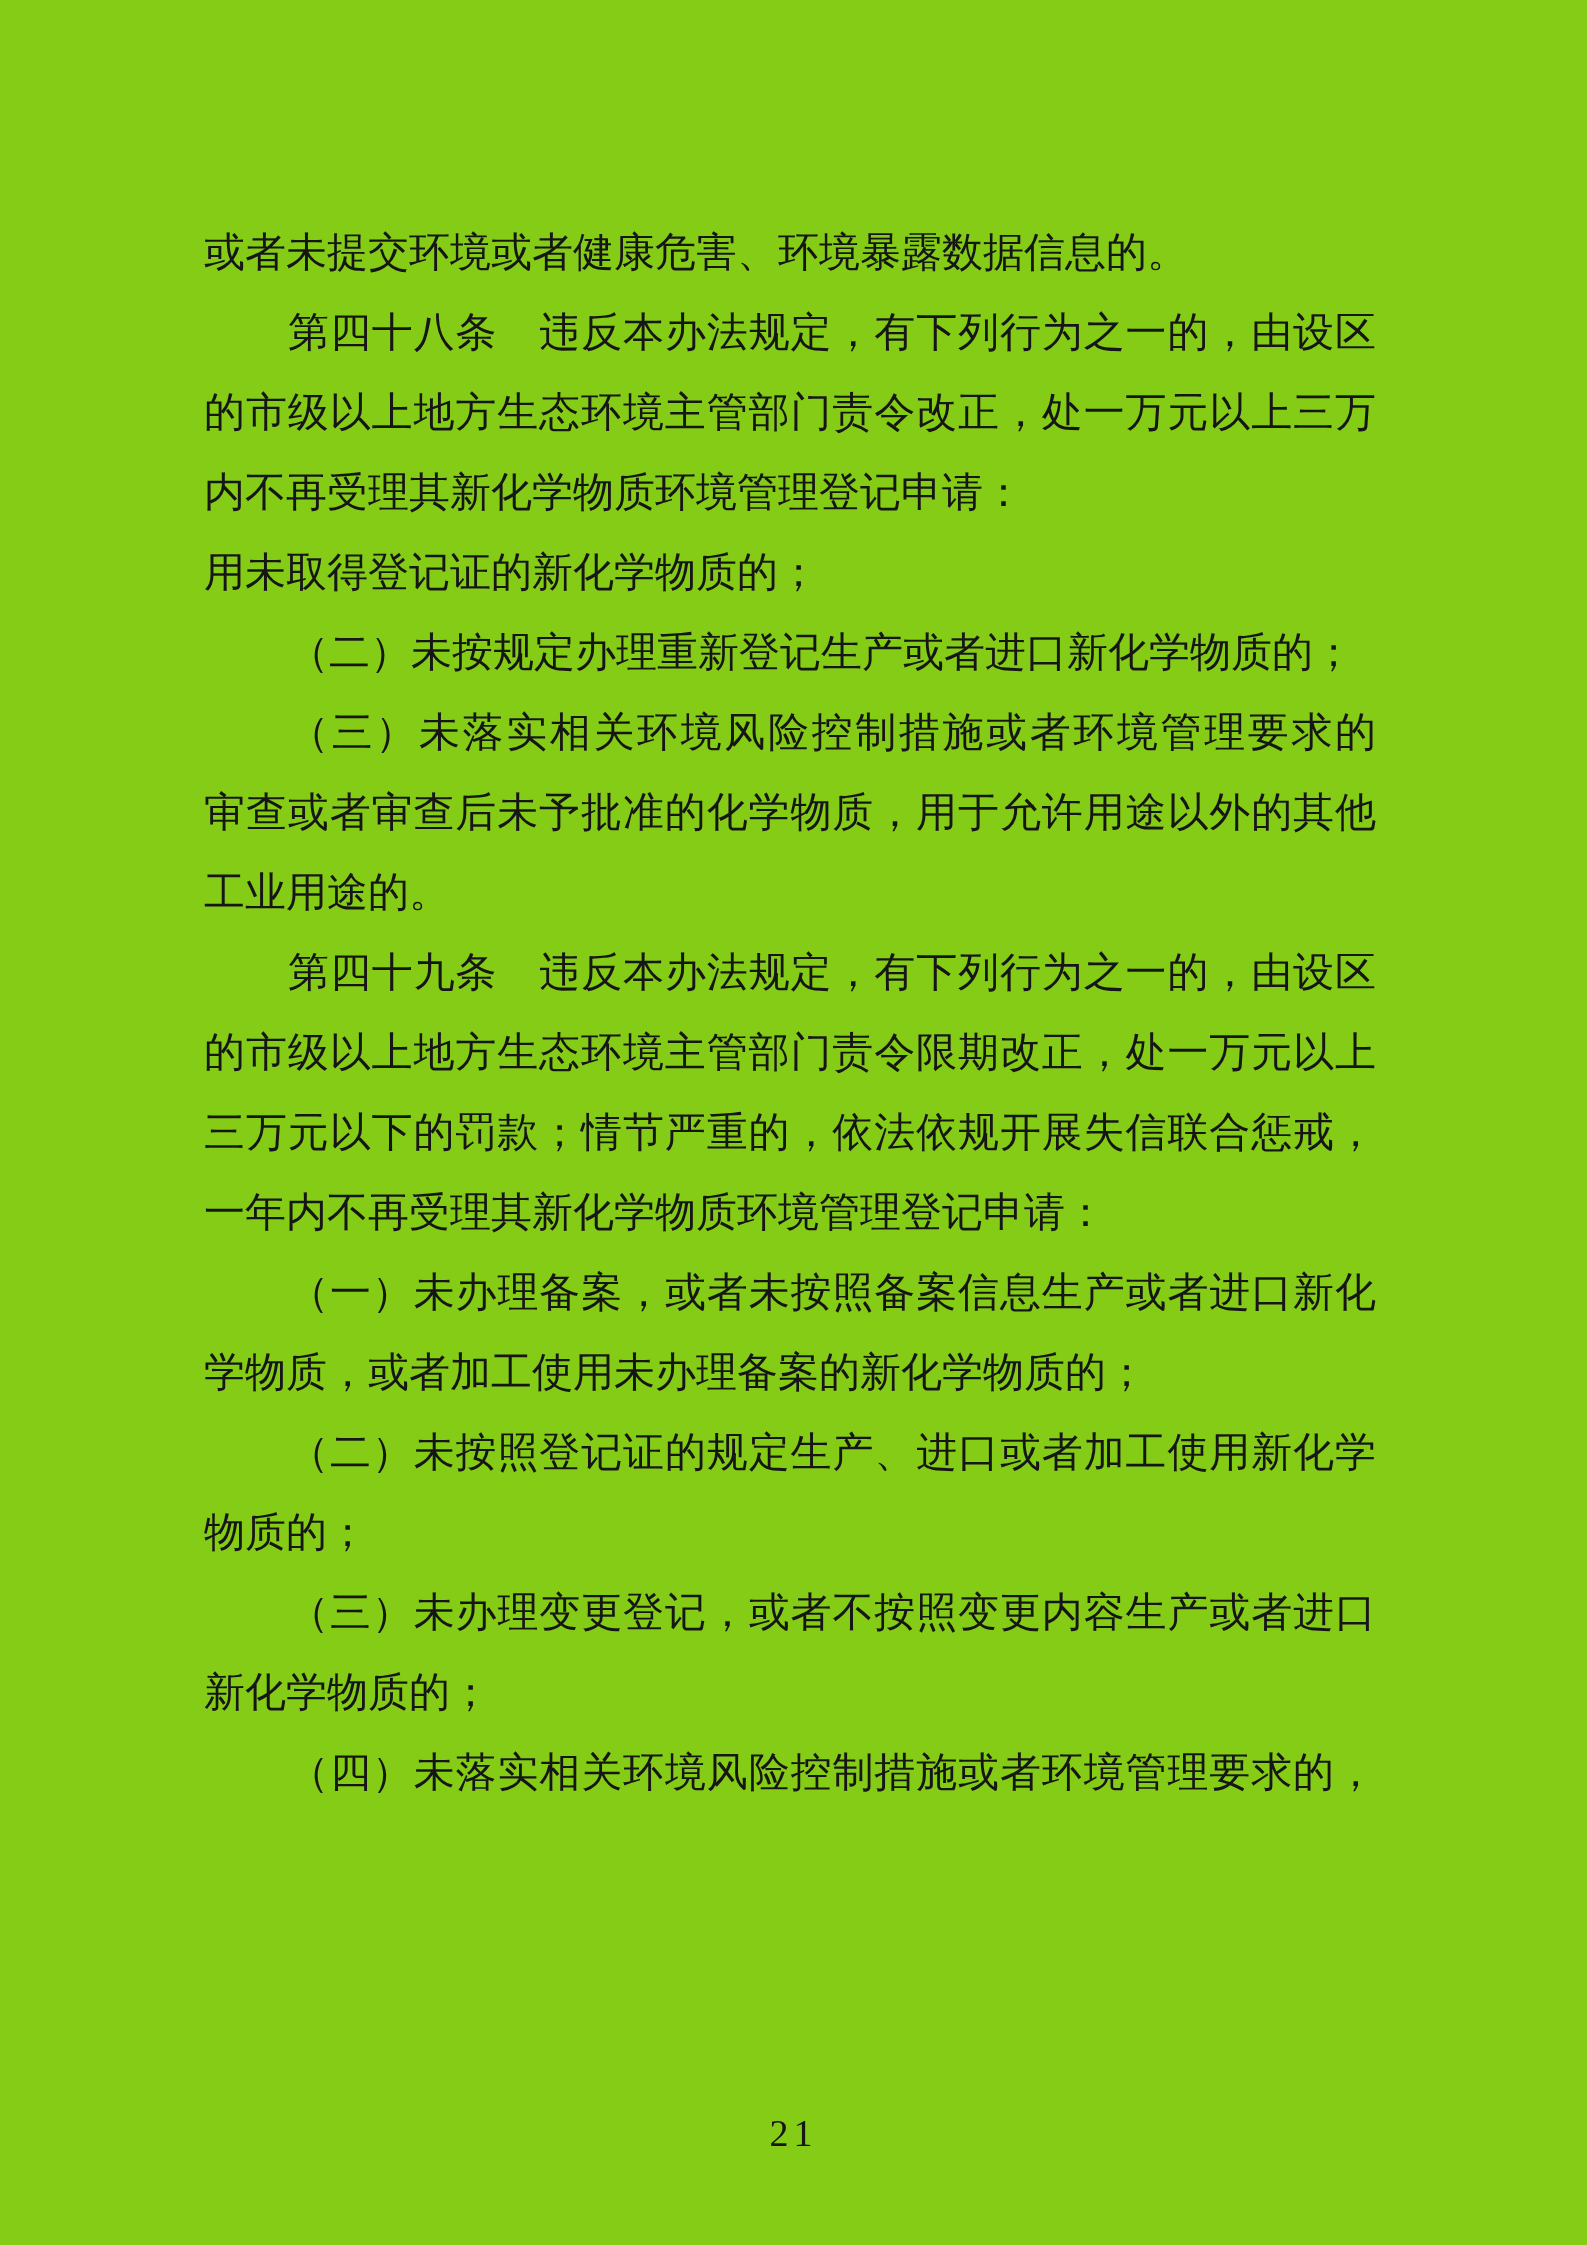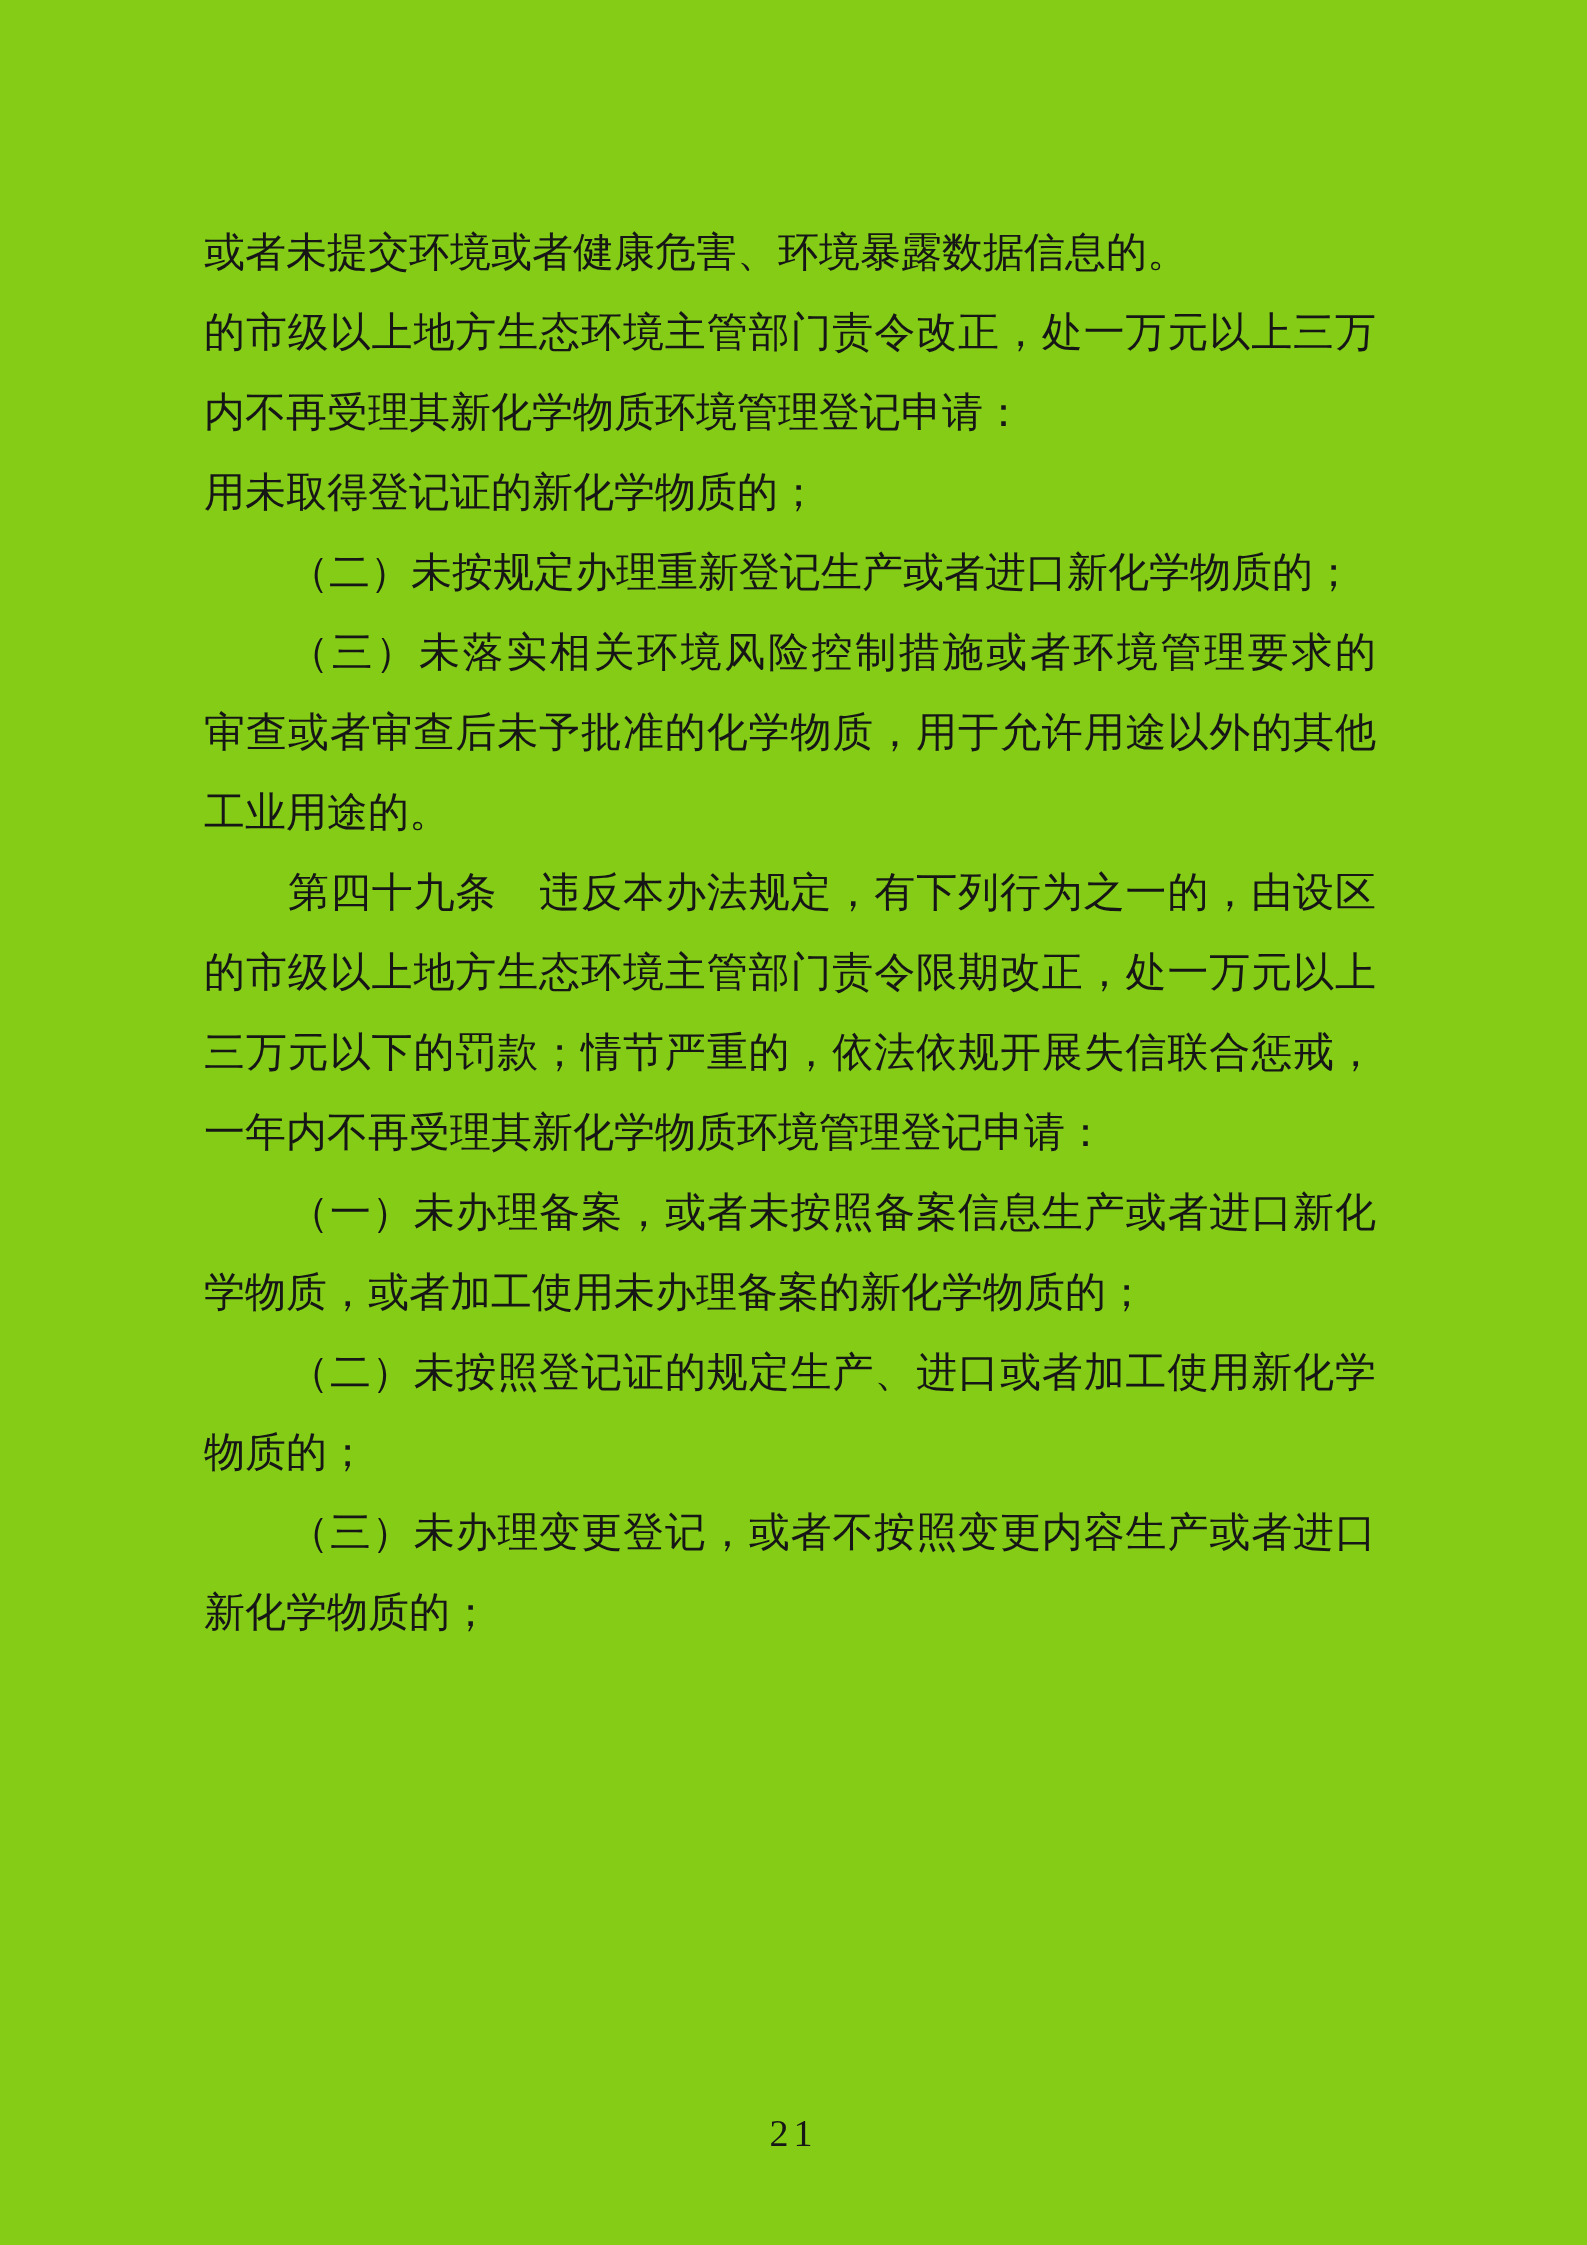--- a/index.html
+++ b/index.html
@@ -50,32 +50,34 @@
     color: #161616;
     margin-top: 27px;
   }
 </style>
 </head>
 <body>
 
 <div class="page">
   <div class="textblock">
     <div class="line">或者未提交环境或者健康危害、环境暴露数据信息的。</div>
+    <div class="line indent fill">第四十八条　违反本办法规定，有下列行为之一的，由设区</div>
     <div class="line fill">的市级以上地方生态环境主管部门责令改正，处一万元以上三万</div>
     <div class="line">内不再受理其新化学物质环境管理登记申请：</div>
     <div class="line">用未取得登记证的新化学物质的；</div>
     <div class="line indent">（二）未按规定办理重新登记生产或者进口新化学物质的；</div>
     <div class="line indent fill">（三）未落实相关环境风险控制措施或者环境管理要求的</div>
     <div class="line fill">审查或者审查后未予批准的化学物质，用于允许用途以外的其他</div>
     <div class="line">工业用途的。</div>
     <div class="line indent fill">第四十九条　违反本办法规定，有下列行为之一的，由设区</div>
     <div class="line fill">的市级以上地方生态环境主管部门责令限期改正，处一万元以上</div>
     <div class="line fill">三万元以下的罚款；情节严重的，依法依规开展失信联合惩戒，</div>
     <div class="line">一年内不再受理其新化学物质环境管理登记申请：</div>
     <div class="line indent fill">（一）未办理备案，或者未按照备案信息生产或者进口新化</div>
     <div class="line">学物质，或者加工使用未办理备案的新化学物质的；</div>
     <div class="line indent fill">（二）未按照登记证的规定生产、进口或者加工使用新化学</div>
     <div class="line">物质的；</div>
     <div class="line indent fill">（三）未办理变更登记，或者不按照变更内容生产或者进口</div>
     <div class="line">新化学物质的；</div>
+    <div class="line indent fill">（四）未落实相关环境风险控制措施或者环境管理要求的，</div>
   </div>
   <div class="page-number">21</div>
 </div>
 
 </body></html>

